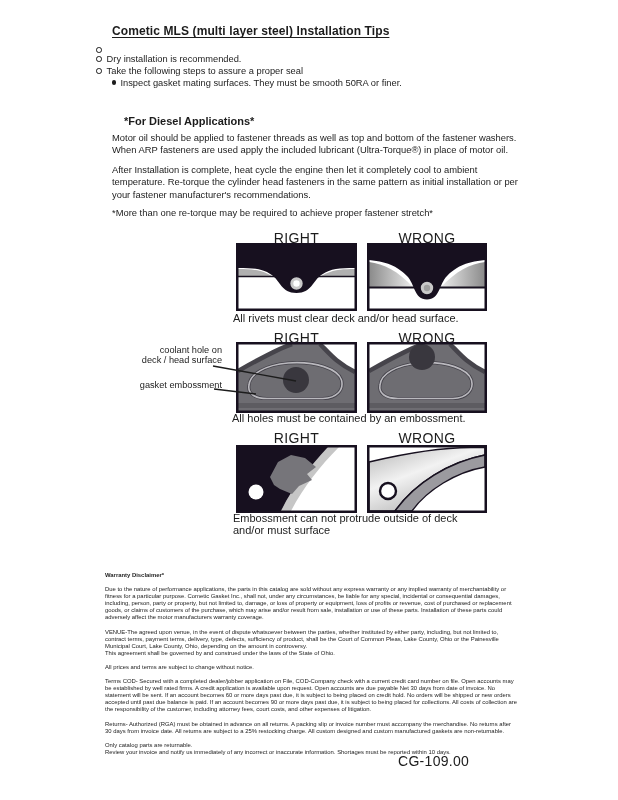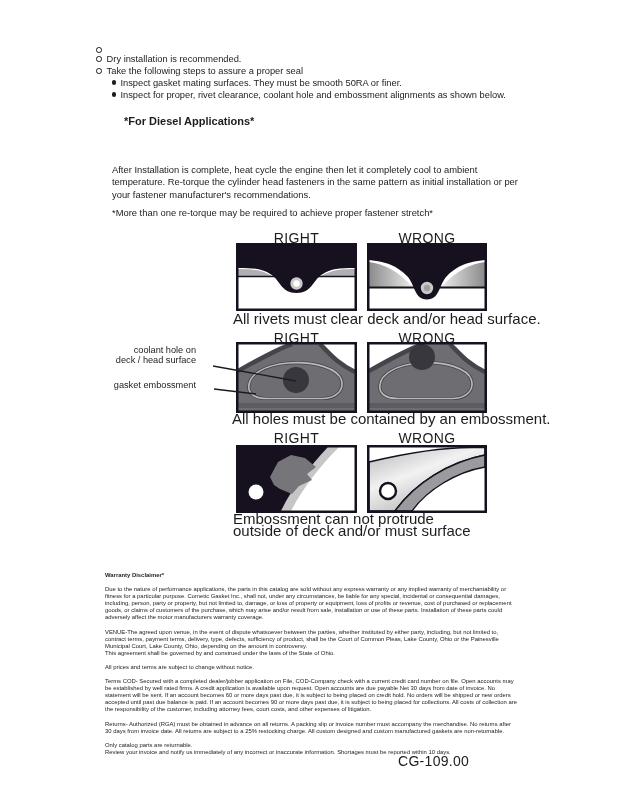--- a/index.html
+++ b/index.html
@@ -10,58 +10,56 @@
   .tips{position:absolute;left:96px;top:44px;font-size:9.3px;line-height:12px;width:440px;}
   .tip{display:flex;align-items:flex-start;}
   .tip.sub{margin-left:16px;}
   .ob{flex:none;width:3.6px;height:3.6px;border:1px solid #1c1c1c;border-radius:50%;margin:3.4px 5px 0 0;}
   .fb{flex:none;width:4.4px;height:4.4px;background:#1c1c1c;border-radius:50%;margin:3.4px 4px 0 0;}
   .h2{position:absolute;left:124px;top:115px;font-size:11px;font-weight:700;}
   .para{position:absolute;left:112px;width:418px;font-size:9.4px;line-height:12.4px;}
   #p1{top:132px}#p2{top:164px}#note{top:207px}
   .dlabel{position:absolute;font-size:14px;letter-spacing:.4px;text-align:center;}
   .panel{position:absolute;line-height:0;}
-  .caption{position:absolute;font-size:15px;line-height:11.5px;}
-  .side-label{position:absolute;left:78px;width:118px;text-align:right;font-size:9.2px;
+  .caption{position:absolute;font-size:11px;line-height:11.5px;}
+  .side-label{position:absolute;left:104px;width:118px;text-align:right;font-size:9.2px;
               line-height:10px;white-space:pre-line;}
   .leaders{position:absolute;left:195px;top:344px;pointer-events:none;}
   .legal{position:absolute;left:105px;top:572px;width:412px;font-size:5.9px;line-height:7.1px;}
   .legal .lh{font-weight:700;margin:0 0 7px 0;}
   .legal p{margin:0 0 7px 0;white-space:pre-line;}
   .footer-code{position:absolute;left:398px;top:753px;font-size:14px;letter-spacing:.3px;}
 </style>
 </head>
 <body>
 
 <div class="page">
 
+  <div class="title">Cometic MLS (multi layer steel) Installation Tips</div>
 
   <div class="tips">
     <div class="tip">
       <span class="ob"></span>
     </div>
     <div class="tip">
       <span class="ob"></span>
       <span>Dry installation is recommended.</span>
     </div>
     <div class="tip">
       <span class="ob"></span>
       <span>Take the following steps to assure a proper seal</span>
     </div>
     <div class="tip sub">
       <span class="fb"></span>
       <span>Inspect gasket mating surfaces.  They must be smooth 50RA or finer.</span>
     </div>
-    <div class="tip sub">
-      <span class="fb"></span>
-      <span>Inspect for proper, rivet clearance, coolant hole and embossment alignments as shown below.</span>
-    </div>
   </div>
 
   <div class="h2">*For Diesel Applications*</div>
+  <div class="para" id="p1">Motor oil should be applied to fastener threads as well as top and bottom of the fastener washers. When ARP fasteners are used apply the included lubricant (Ultra-Torque®) in place of motor oil.</div>
   <div class="para" id="p2">After Installation is complete, heat cycle the engine then let it completely cool to ambient temperature. Re-torque the cylinder head fasteners in the same pattern as initial installation or per your fastener manufacturer's recommendations.</div>
   <div class="para" id="note">*More than one re-torque may be required to achieve proper fastener stretch*</div>
 
   <div class="dlabel" style="left:236px;top:230px;width:121px">RIGHT</div>
   <div class="dlabel" style="left:367px;top:230px;width:120px">WRONG</div>
 
   <div class="panel" style="left:236px;top:243px">
     <svg width="121" height="68" viewBox="0 0 121 68">
       <rect width="121" height="68" fill="#ffffff"></rect>
       <path d="M2,2 H119 V25 C103,25 95,25.5 86,31.5 C76,38 76,50 60.5,50 C45,50 45,38 35,31.5 C26,25.5 18,25 2,25 Z" fill="#17101f"></path>

